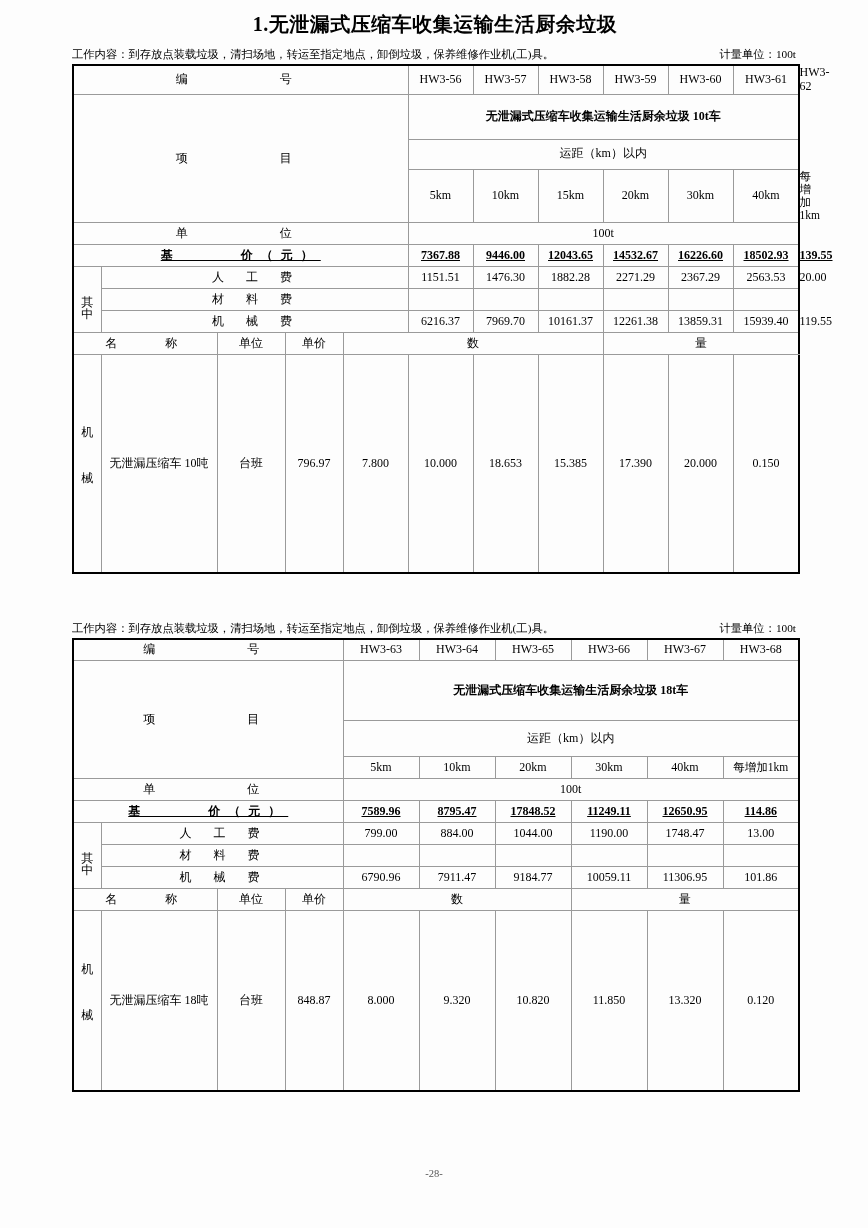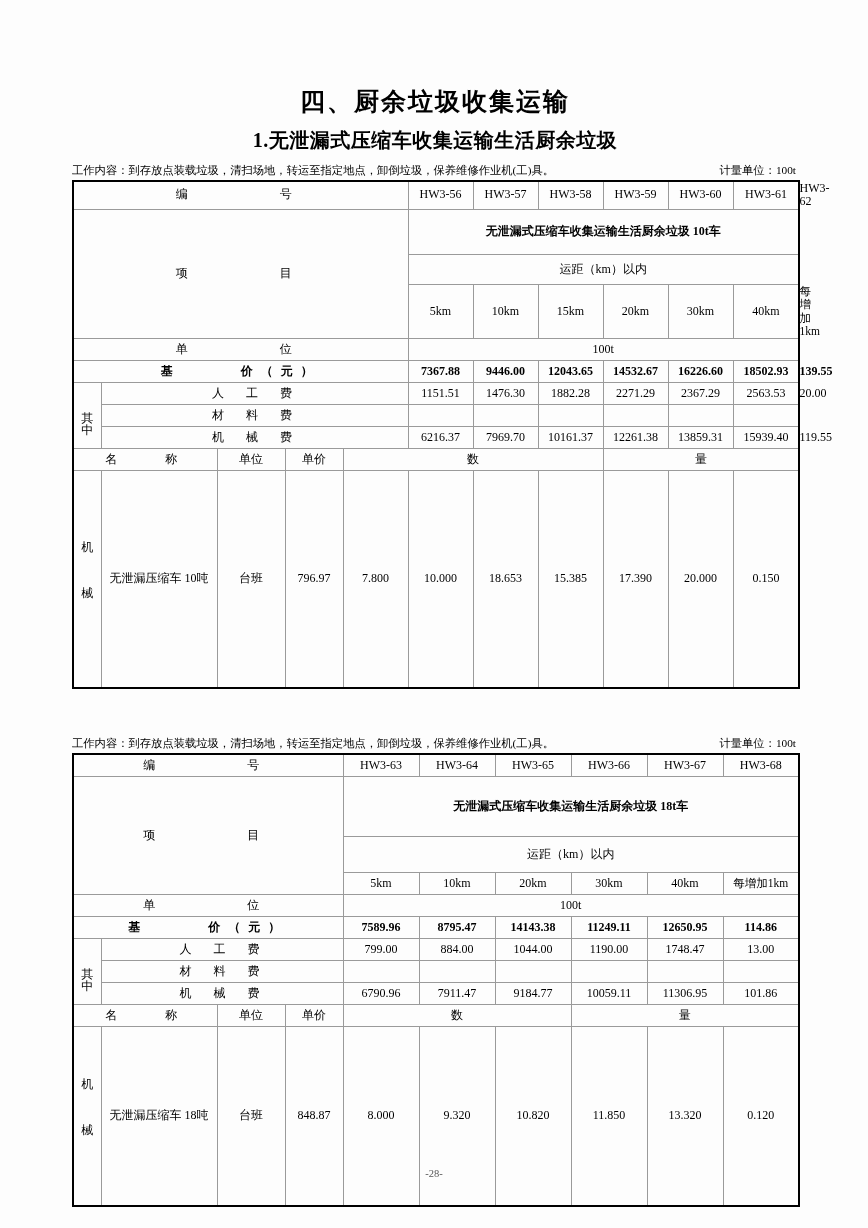--- a/index.html
+++ b/index.html
@@ -89,21 +89,21 @@
   
   table.est {
     border: 2px solid #000;
     padding-left: 40px;
   }
 
   .sp { letter-spacing: 14px; padding-left: 14px; }
   .sp-sm { letter-spacing: 8px; padding-left: 8px; }
   .sp-xs { letter-spacing: 5px; padding-left: 5px; }
 
-  .bold { font-weight: bold; }
+  .bold { font-weight: bold; text-decoration: underline; }
   .codecell { font-size: 11.6px; }
   .vert {
     writing-mode: vertical-rl;
     text-orientation: upright;
     letter-spacing: 12px;
     display: inline-block;
     line-height: 1;
     font-size: 12px;
   }
   .vert-tall {
@@ -131,21 +131,20 @@
   }
   .bottompad { height: 30px; }
 </style>
 </head>
 <body>
 
 <div class="page">
   <div class="sheet">
     <div class="content">
 
-      <div class="main-title">四、厨余垃圾收集运输</div>
       <div class="sub-title">1.无泄漏式压缩车收集运输生活厨余垃圾</div>
 
       <div class="workline">
         <span class="wl-left">工作内容：到存放点装载垃圾，清扫场地，转运至指定地点，卸倒垃圾，保养维修作业机(工)具。</span>
         <span class="wl-right">计量单位：100t</span>
       </div>
 
       <table class="est">
         <colgroup>
           <col style="width:28px">
@@ -322,21 +321,21 @@
 
           <tr>
             <td colspan="4" class="sp">单　　　位</td>
             <td colspan="6">100t</td>
           </tr>
 
           <tr>
             <td colspan="4" class="sp-sm bold">基　　　价（元）</td>
             <td class="bold">7589.96</td>
             <td class="bold">8795.47</td>
-            <td class="bold">14143.38</td>
+            <td class="bold">17848.52</td>
             <td class="bold">11249.11</td>
             <td class="bold">12650.95</td>
             <td class="bold">114.86</td>
           </tr>
 
           <tr>
             <td rowspan="3">
               <span class="vert">其中</span>
             </td>
             <td colspan="3" class="sp-xs">人　工　费</td>

